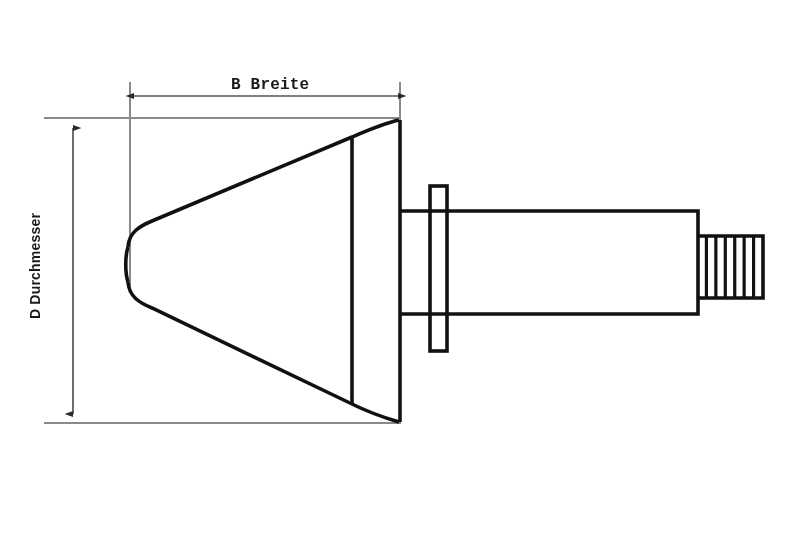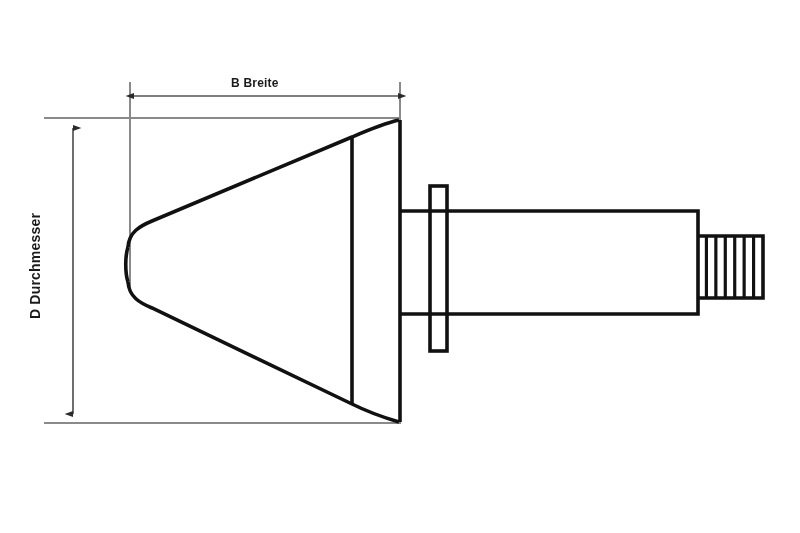--- a/index.html
+++ b/index.html
@@ -21,21 +21,22 @@
   }
   .dim-label{
     position:absolute;
     font-weight:bold;
     color:#1a1a1a;
     white-space:nowrap;
     letter-spacing:0.2px;
   }
   #label-breite{
     left:231px;top:76px;
-    font-size:12px;
+    font-size:16px;
+    font-family:Liberation Mono, monospace;
   }
   #label-durchmesser{
     left:-18px;top:258px;
     font-size:14px;
     transform:rotate(-90deg);
     transform-origin:center center;
   }
 </style>
 </head>
 <body>

